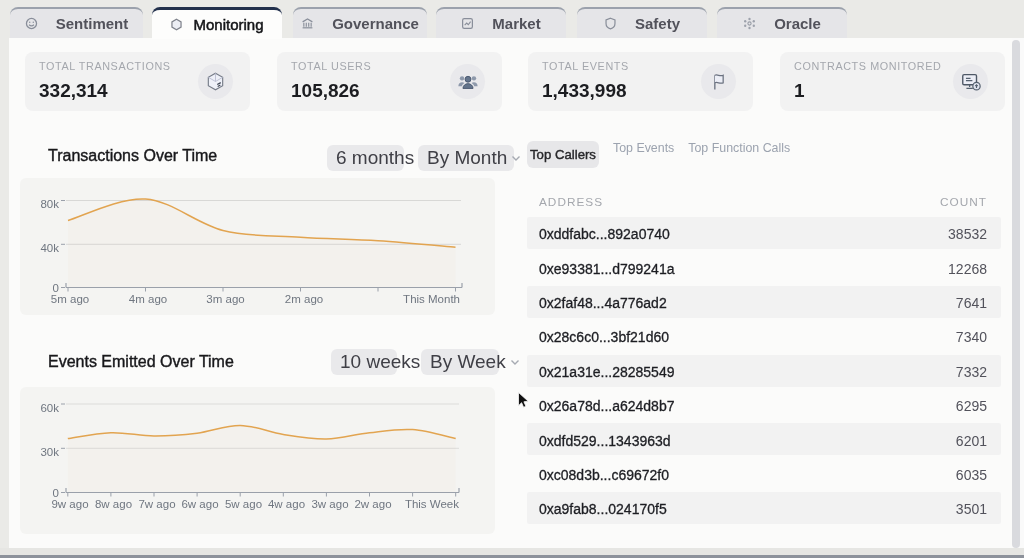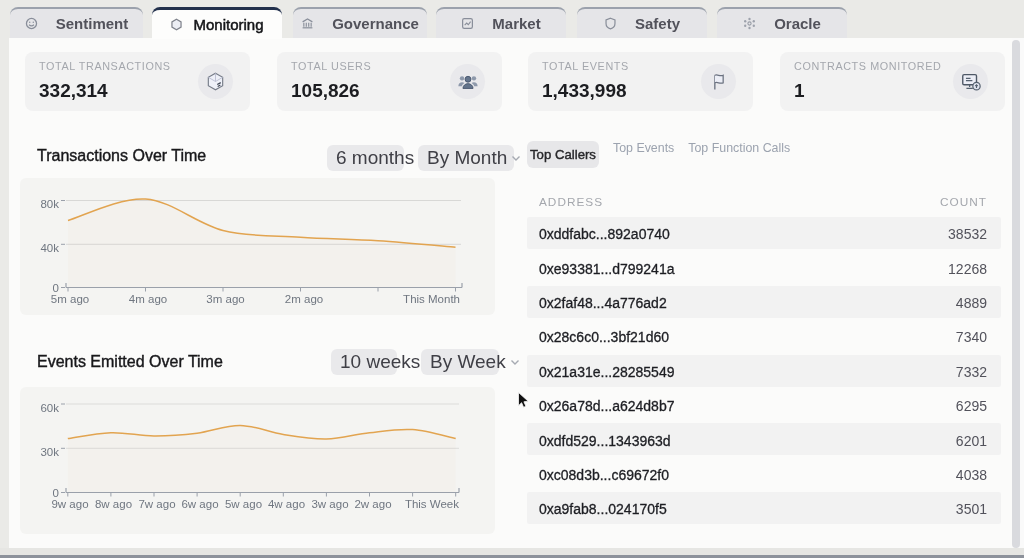--- a/index.html
+++ b/index.html
@@ -17,21 +17,21 @@
        font-size:15px;color:#52525b;font-weight:700;}
   .tab.active{background:#fdfdfc;border-top:3px solid #22304c;color:#131417;font-weight:400;-webkit-text-stroke:.5px #131417;}
   .tabicon{width:13px;height:13px;display:block;opacity:.75;}
 
   .card{position:absolute;top:52px;height:59px;background:#f2f2f2;border-radius:8px;}
   .card .lbl{position:absolute;left:14px;top:8px;font-size:10.8px;letter-spacing:.6px;color:#a4a7ad;}
   .card .val{position:absolute;left:14px;top:28px;font-size:19px;font-weight:700;color:#1c1d21;}
   .badge{position:absolute;right:17px;top:12px;width:35px;height:35px;border-radius:50%;background:#e9e9ec;
          display:flex;align-items:center;justify-content:center;}
 
-  .ctitle{position:absolute;font-size:16px;font-weight:400;color:#18181b;-webkit-text-stroke:.4px #18181b;}
+  .ctitle{position:absolute;font-size:16px;font-weight:400;color:#18181b;margin-left:11px;-webkit-text-stroke:.4px #18181b;}
   .sel{position:absolute;height:26px;white-space:nowrap;background:#e9e9eb;border-radius:6px;
        display:flex;align-items:center;justify-content:space-between;
        padding:0 5px 0 9px;font-size:19px;color:#3f3f46;box-sizing:border-box;}
   .sel .chev{margin-left:4px;flex:none;}
   .chartcard{position:absolute;left:20px;width:475px;background:#f4f4f2;border-radius:6px;}
 
   .rtabs{position:absolute;top:141px;left:527px;display:flex;align-items:flex-start;}
   .chip{height:27px;background:#e7e7e9;border-radius:6px;display:flex;align-items:center;
         padding:0 3px;font-size:13.2px;font-weight:400;color:#27272a;-webkit-text-stroke:.4px #27272a;}
   .rtab{font-size:12.4px;color:#9ca3af;margin-left:14px;}
@@ -181,41 +181,41 @@
   <div class="row odd" style="top:217px;">
     <span class="addr">0xddfabc...892a0740</span>
     <span class="cnt">38532</span>
   </div>
   <div class="row" style="top:251.4px;">
     <span class="addr">0xe93381...d799241a</span>
     <span class="cnt">12268</span>
   </div>
   <div class="row odd" style="top:285.8px;">
     <span class="addr">0x2faf48...4a776ad2</span>
-    <span class="cnt">4889</span>
+    <span class="cnt">7641</span>
   </div>
   <div class="row" style="top:320.2px;">
     <span class="addr">0x28c6c0...3bf21d60</span>
     <span class="cnt">7340</span>
   </div>
   <div class="row odd" style="top:354.6px;">
     <span class="addr">0x21a31e...28285549</span>
     <span class="cnt">7332</span>
   </div>
   <div class="row" style="top:389px;">
     <span class="addr">0x26a78d...a624d8b7</span>
     <span class="cnt">6295</span>
   </div>
   <div class="row odd" style="top:423.4px;">
     <span class="addr">0xdfd529...1343963d</span>
     <span class="cnt">6201</span>
   </div>
   <div class="row" style="top:457.8px;">
     <span class="addr">0xc08d3b...c69672f0</span>
-    <span class="cnt">4038</span>
+    <span class="cnt">6035</span>
   </div>
   <div class="row odd" style="top:492.2px;">
     <span class="addr">0xa9fab8...024170f5</span>
     <span class="cnt">3501</span>
   </div>
 
   <svg class="overlay" viewBox="0 0 1024 558">
 
     <g font-family="Liberation Sans, sans-serif" font-size="11.5" fill="#6f7680">
       <line x1="66" y1="200.5" x2="461" y2="200.5" stroke="#d8d8d6" stroke-width="1"></line>

